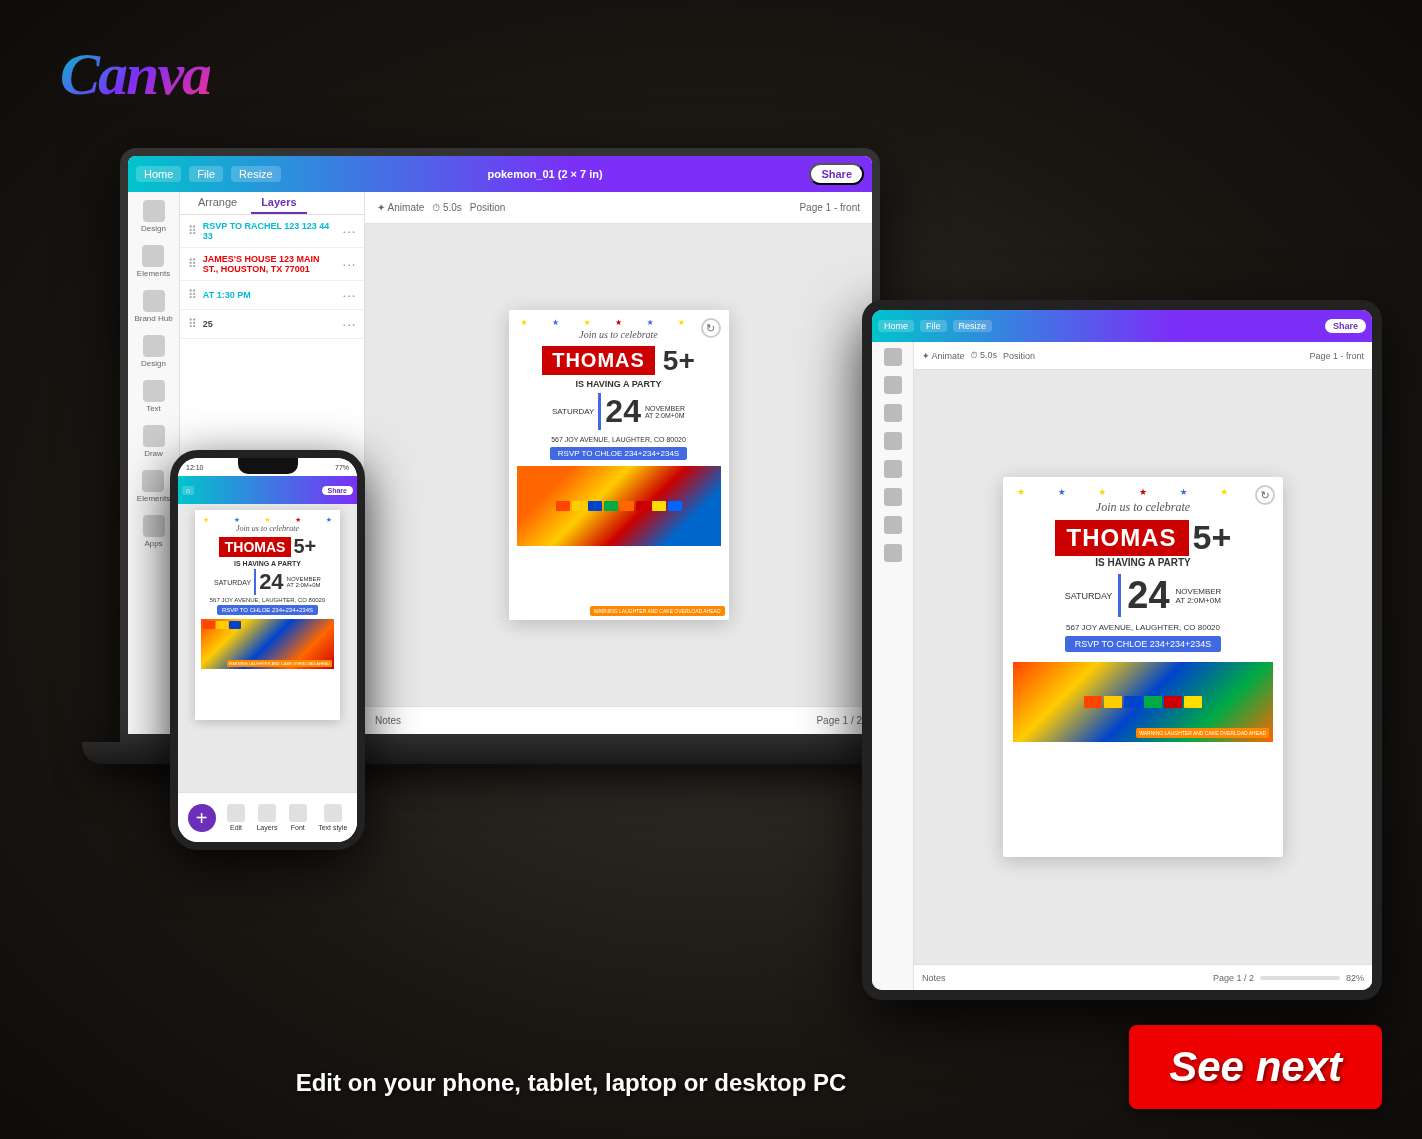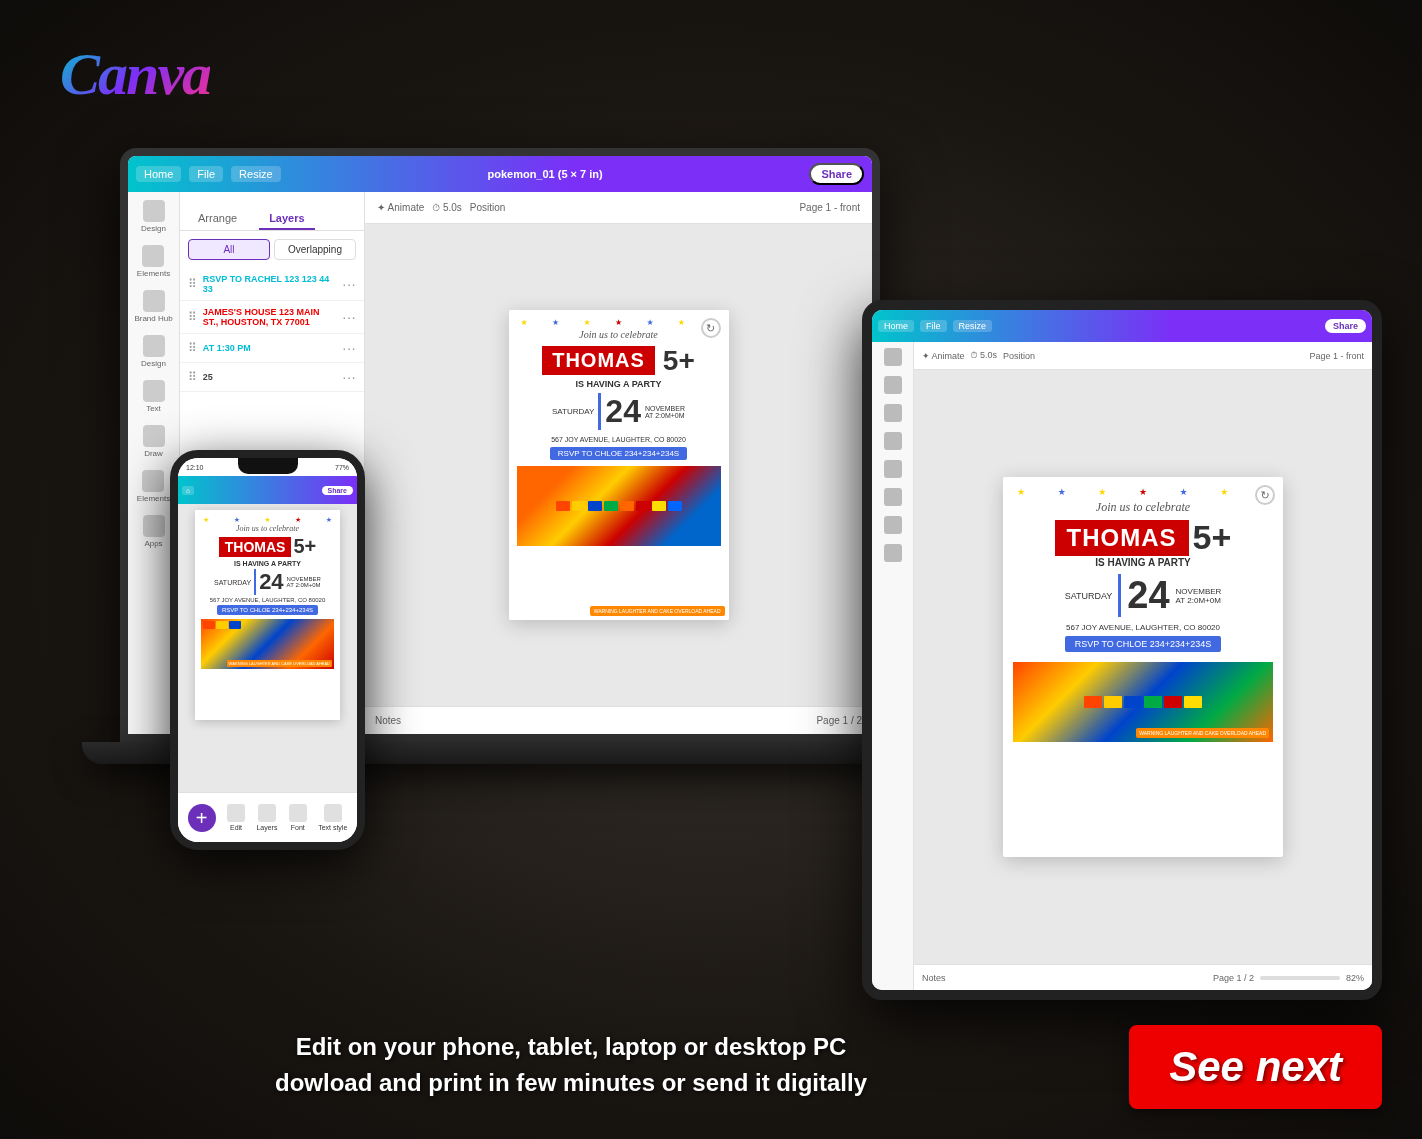--- a/index.html
+++ b/index.html
@@ -207,22 +207,22 @@
       background: white;
       border-right: 1px solid #e0e0e0;
       flex-shrink: 0;
       display: flex;
       flex-direction: column;
     }
 
     .panel-tabs {
       display: flex;
       border-bottom: 1px solid #e0e0e0;
-      padding: 16px 8px 0;
-      gap: 12px;
+      padding: 0 8px 0;
+      gap: 4px;
     }
 
     .panel-tab {
       padding: 4px 10px;
       font-size: 11px;
       cursor: pointer;
       border-radius: 4px 4px 0 0;
       color: #666;
     }
 
@@ -742,21 +742,21 @@
 
 <div class="laptop">
   <div class="laptop-body">
     <div class="laptop-screen">
 
       <div class="canva-toolbar">
         <button class="toolbar-btn">Home</button>
         <button class="toolbar-btn">File</button>
         <button class="toolbar-btn">Resize</button>
         <span style="flex:1;"></span>
-        <span class="toolbar-title">pokemon_01 (5 × 7 in)</span>
+        <span class="toolbar-title">pokemon_01 (2 × 7 in)</span>
         <span style="flex:1;"></span>
         <button class="toolbar-share">Share</button>
       </div>
 
       <div class="canva-main">
 
         <div class="icon-bar">
           <div class="icon-bar-item">
             <div class="icon-bar-icon" style="background:#ccc;"></div>
             <span class="icon-bar-label">Design</span>
@@ -788,24 +788,20 @@
           <div class="icon-bar-item">
             <div class="icon-bar-icon" style="background:#ccc;"></div>
             <span class="icon-bar-label">Apps</span>
           </div>
         </div>
 
         <div class="side-panel">
           <div class="panel-tabs">
             <div class="panel-tab">Arrange</div>
             <div class="panel-tab active">Layers</div>
-          </div>
-          <div class="panel-toggle">
-            <div class="toggle-btn active">All</div>
-            <div class="toggle-btn">Overlapping</div>
           </div>
 
           <div class="layer-item">
             <span class="layer-dots">⠿</span>
             <span class="layer-text cyan">RSVP TO RACHEL 123 123 44 33</span>
             <span class="layer-more">···</span>
           </div>
           <div class="layer-item">
             <span class="layer-dots">⠿</span>
             <span class="layer-text red">JAMES'S HOUSE 123 MAIN ST., HOUSTON, TX 77001</span>
@@ -1056,16 +1052,15 @@
           <div class="phone-bottom-icon"></div>
           <span>Text style</span>
         </div>
       </div>
     </div>
   </div>
 </div>
 
 <div class="bottom-text">
   <div>Edit on your phone, tablet, laptop or desktop PC</div>
-  <div>dowload and print in few minutes or send it digitally</div>
 </div>
 
 <div class="see-next-btn">See next</div>
 
 </body></html>

